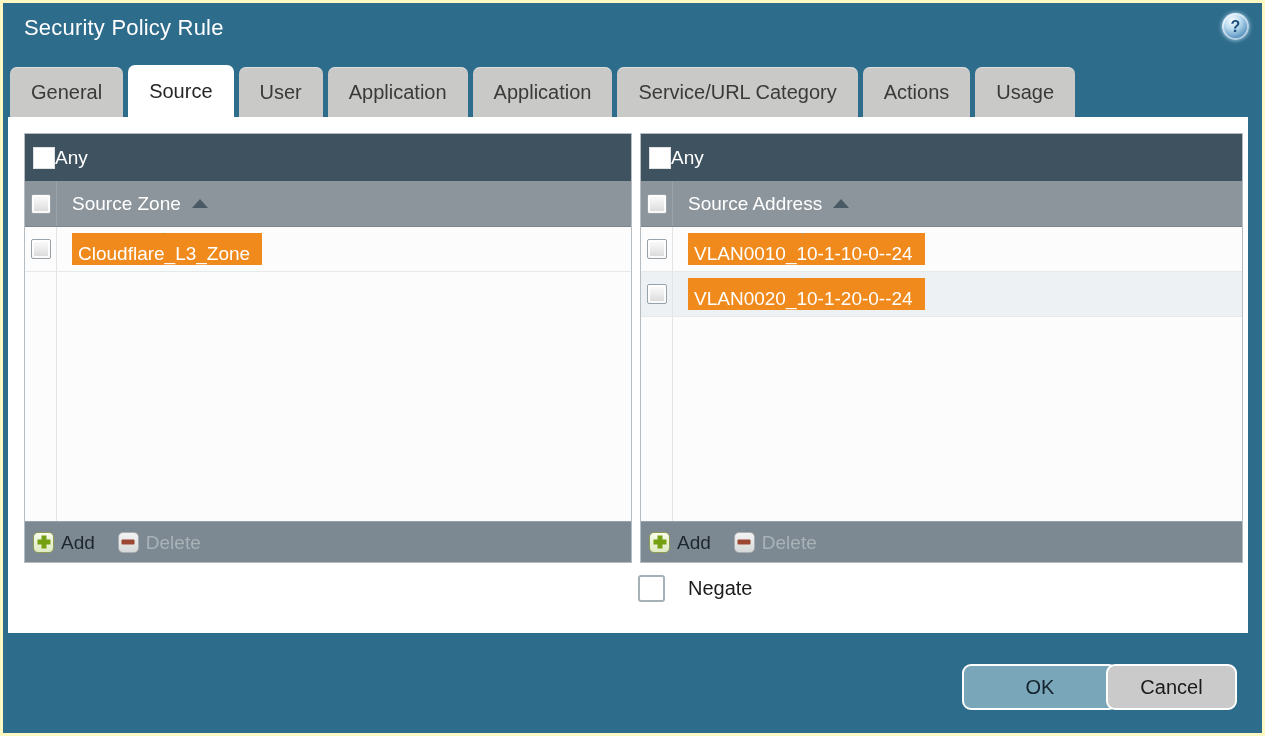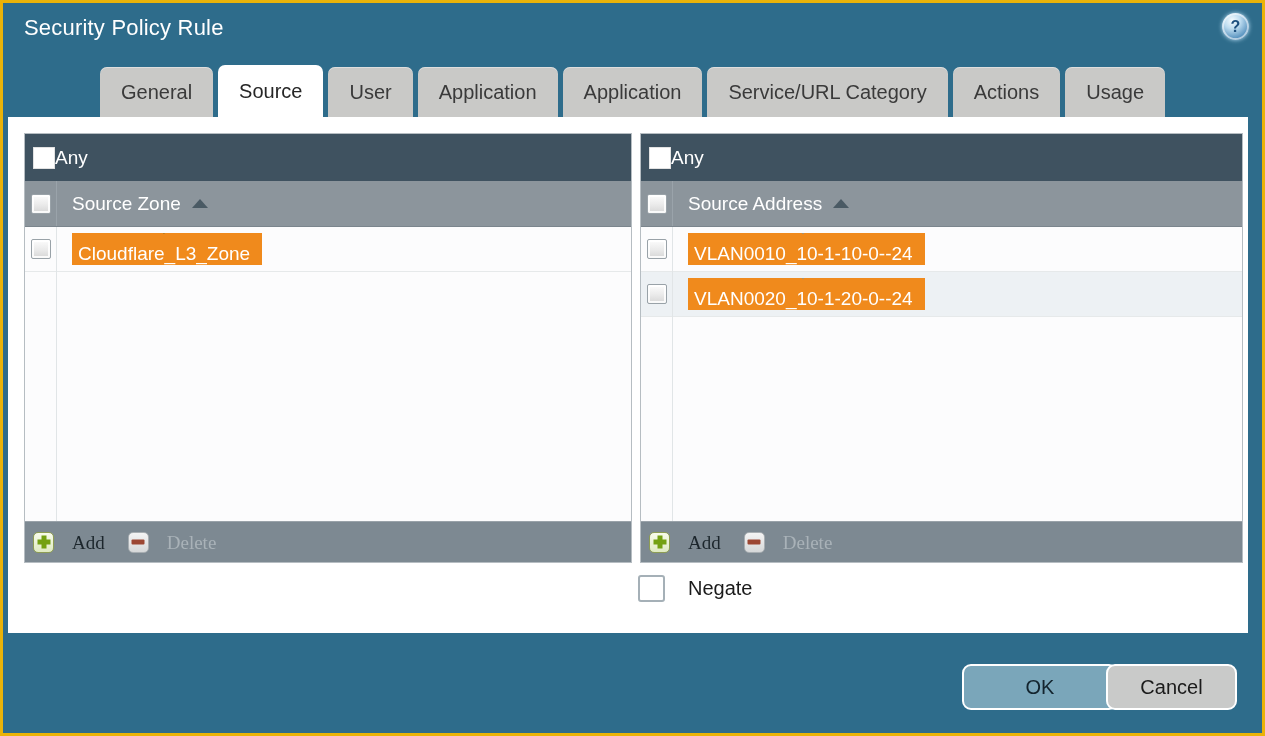--- a/index.html
+++ b/index.html
@@ -5,42 +5,42 @@
   html, body {
     margin: 0; padding: 0;
     width: 1265px; height: 736px;
     overflow: hidden;
     font-family: "Liberation Sans", sans-serif;
     background: #000;
   }
   .dialog {
     position: absolute; inset: 0;
     background: #2e6c8b;
-    border: 3px solid #eab308;
+    border: 3px solid #fef9c3;
     box-sizing: border-box;
   }
   
   .title {
     position: absolute; left: 21px; top: 12px;
     font-size: 22px; color: #ffffff; letter-spacing: .2px;
   }
   .help-icon {
     position: absolute; right: 13px; top: 10px;
     width: 27px; height: 27px; border-radius: 50%;
     background: radial-gradient(circle at 38% 28%, #f6fcff 0%, #bddcf0 32%, #5e97c2 68%, #2a6c9c 100%);
     box-shadow: 0 0 4px rgba(190,225,248,.95), inset 0 0 0 2px rgba(255,255,255,.55);
     color: #1c4f7e; font-weight: bold; font-size: 16px;
     display: flex; align-items: center; justify-content: center;
     cursor: pointer;
   }
   
   .tabbar {
     position: absolute; left: 7px; top: 62px; right: 7px;
     height: 52px;
-    display: flex; gap: 5px; align-items: flex-end; justify-content: center;
+    display: flex; gap: 5px; align-items: flex-end;
   }
   .tab {
     height: 50px; padding: 0 21px;
     background: #c9c9c7;
     border-radius: 7px 7px 0 0;
     box-shadow: inset 0 1px 0 rgba(255,255,255,.4);
     display: flex; align-items: center;
     font-size: 20px; color: #3a3a3a;
     cursor: pointer; white-space: nowrap;
   }
@@ -127,23 +127,23 @@
   }
   .chip svg { display: block; }
   .panel-footer {
     height: 40px; flex: 0 0 40px;
     background: #7d8992;
     border-top: 1px solid #99a2a9;
     display: flex; align-items: center;
     padding-left: 8px; gap: 23px;
   }
   .tool-btn {
-    display: flex; align-items: center; gap: 18px;
+    display: flex; align-items: center; gap: 7px;
     background: none; border: none; padding: 0;
-    font-family: Liberation Serif, serif; font-size: 19px; color: #1c262c;
+    font-family: Liberation Sans, sans-serif; font-size: 19px; color: #1c262c;
     cursor: pointer;
   }
   .tool-btn .label { line-height: 1; }
   .tool-btn.disabled .label { color: #a9b2b8; }
   .plus-icon, .minus-icon {
     width: 21px; height: 21px; box-sizing: border-box;
     border-radius: 5px; position: relative; flex: 0 0 21px;
   }
   .plus-icon {
     background: linear-gradient(180deg, #f8fbeb 0%, #dfeac2 100%);

